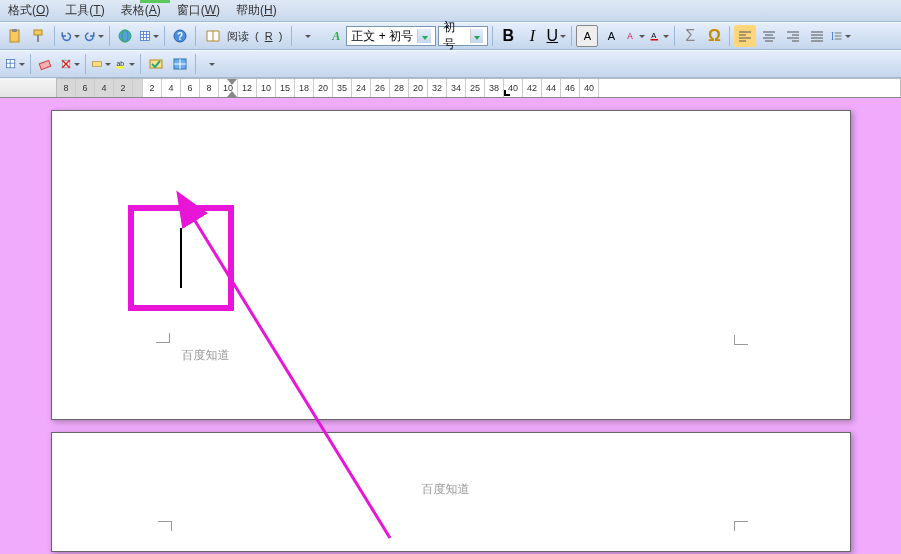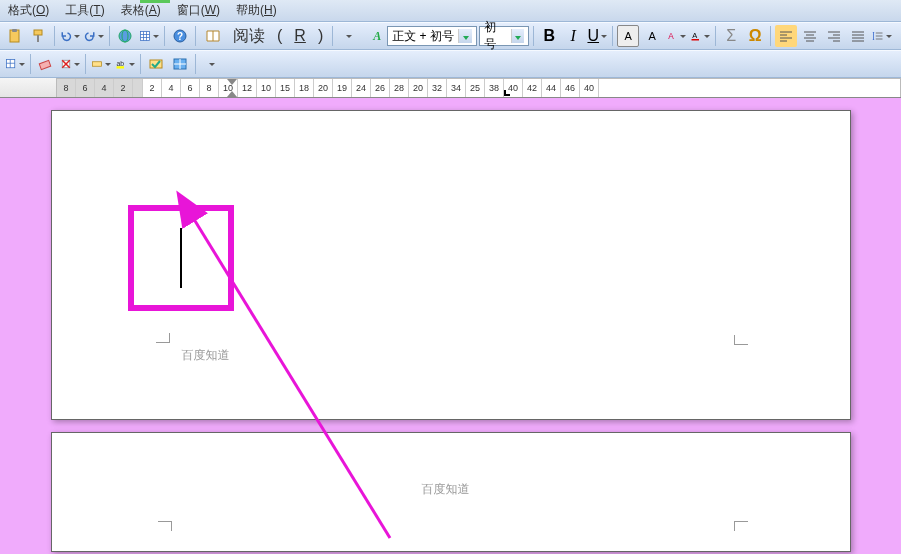--- a/index.html
+++ b/index.html
@@ -8,21 +8,21 @@
 
 .menubar { height: 22px; background: linear-gradient(#dfe9f5, #c9d8ec); border-bottom: 1px solid #9db7d6; display: flex; align-items: center; font-size: 12px; color: #333; }
 .menubar > div { padding: 2px 8px; cursor: default; }
 .menubar u { text-decoration: underline; }
 
 
 .toolbar { height: 28px; background: linear-gradient(#e5eefc, #c5d6ec); border-top: 1px solid #f5f9ff; border-bottom: 1px solid #9db7d6; display: flex; align-items: center; padding: 0 4px; gap: 2px; }
 .tb-btn { width: 22px; height: 22px; display: flex; align-items: center; justify-content: center; border: 1px solid transparent; border-radius: 2px; cursor: default; }
 .tb-sep { width: 1px; height: 20px; background: #9db7d6; margin: 0 2px; }
 .tb-btn.dd::after { content: ""; border-left: 3px solid transparent; border-right: 3px solid transparent; border-top: 3px solid #555; margin-left: 2px; }
-.tb-btn.wide { width: auto; padding: 0 4px; font-size: 16px; color: #333; gap: 12px; }
+.tb-btn.wide { width: auto; padding: 0 4px; font-size: 11px; color: #333; gap: 6px; }
 .tb-select { height: 20px; border: 1px solid #7a96b3; background: #fff; font-size: 12px; padding: 0 4px; display: flex; align-items: center; justify-content: space-between; cursor: default; }
 .tb-select .arrow { width: 14px; text-align: center; color: #4a6; background: linear-gradient(#e5eefc,#c5d6ec); border-left: 1px solid #ccc; margin-left: 4px; }
 .tb-select .arrow::after { content: ""; display: inline-block; border-left: 3px solid transparent; border-right: 3px solid transparent; border-top: 4px solid #2a5; }
 
 .fmtlabel { font-size: 12px; font-style: italic; font-family: Georgia, serif; color: #2a4; margin: 0 4px; font-weight: bold; }
 
 .b-btn { font-weight: bold; }
 .i-btn { font-style: italic; font-family: Georgia,serif; }
 .u-btn { text-decoration: underline; }
 
@@ -278,21 +278,21 @@
       <div class="ruler-seg">2</div>
       <div class="ruler-seg">4</div>
       <div class="ruler-seg">6</div>
       <div class="ruler-seg">8</div>
       <div class="ruler-seg">10</div>
       <div class="ruler-seg">12</div>
       <div class="ruler-seg">10</div>
       <div class="ruler-seg">15</div>
       <div class="ruler-seg">18</div>
       <div class="ruler-seg">20</div>
-      <div class="ruler-seg">19</div>
+      <div class="ruler-seg">35</div>
       <div class="ruler-seg">24</div>
       <div class="ruler-seg">26</div>
       <div class="ruler-seg">28</div>
       <div class="ruler-seg">20</div>
       <div class="ruler-seg">32</div>
       <div class="ruler-seg">34</div>
       <div class="ruler-seg">25</div>
       <div class="ruler-seg">38</div>
       <div class="ruler-seg">40<div class="tabstop"></div></div>
       <div class="ruler-seg">42</div>

